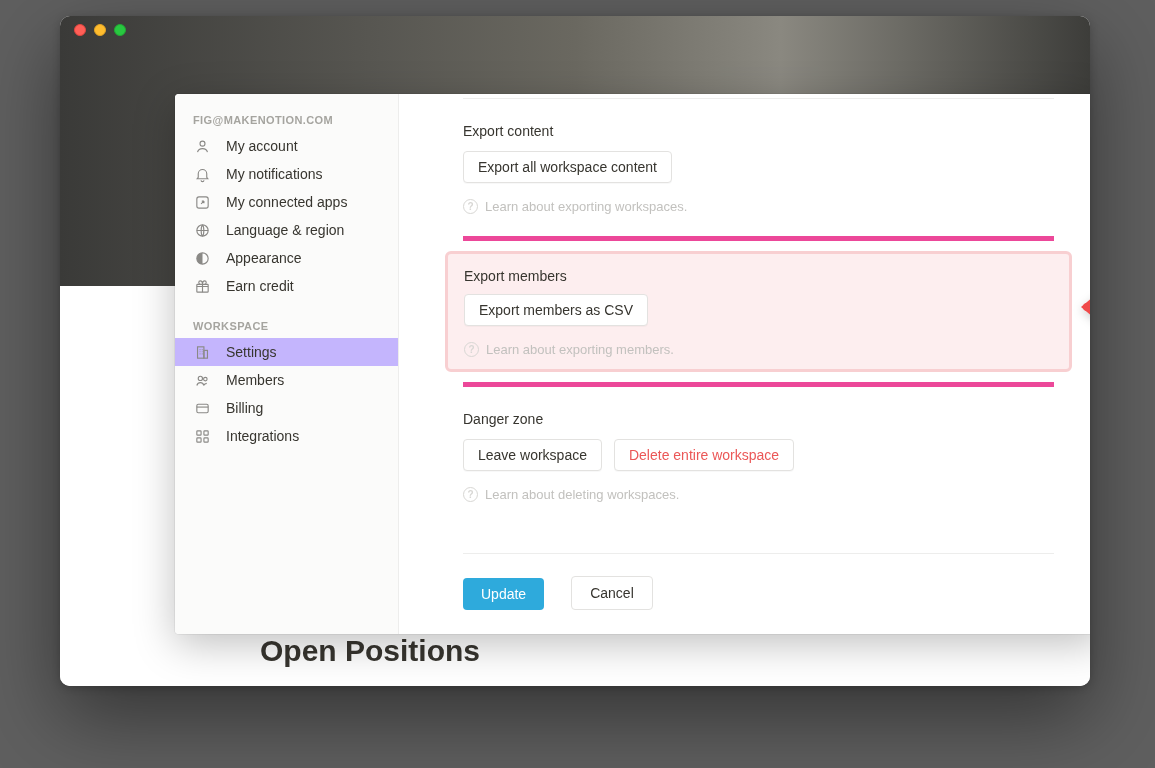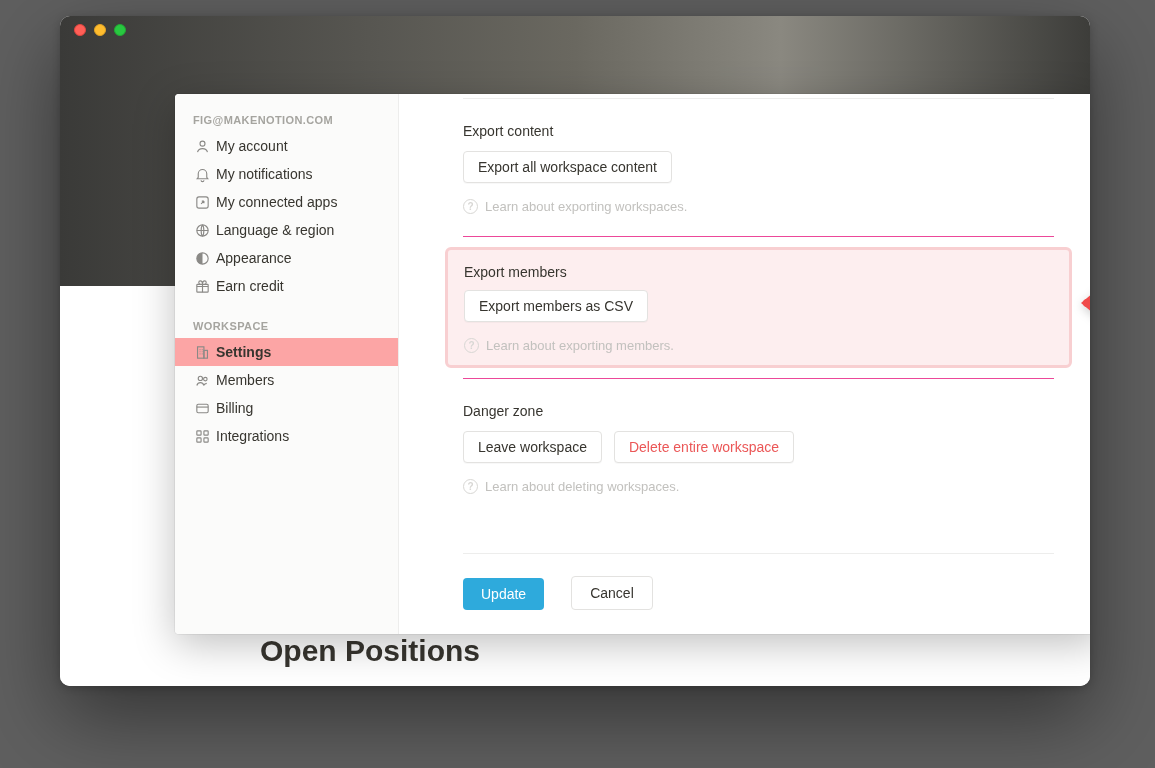--- a/index.html
+++ b/index.html
@@ -85,27 +85,27 @@
       font-size: 11px;
       font-weight: 600;
       color: #a5a49f;
       letter-spacing: 0.4px;
       text-transform: uppercase;
       padding: 4px 16px 6px 18px;
     }
     .sidebar-item {
       display: flex;
       align-items: center;
-      gap: 5px;
+      gap: 15px;
       padding: 5px 16px 5px 18px;
       font-size: 14px;
       color: #37352f;
       cursor: pointer;
     }
-    .sidebar-item.active { background: #fca5a5; font-weight: 700; }
+    .sidebar-item.active { background: #c4b5fd; font-weight: 400; }
     .sidebar-icon {
       width: 18px; height: 18px;
       display: flex;
       align-items: center;
       justify-content: center;
       color: #8a8986;
       flex-shrink: 0;
     }
     .sidebar-icon svg { width: 17px; height: 17px; stroke: currentColor; fill: none; stroke-width: 1.6; }
     .workspace-spacer { height: 16px; }
@@ -113,21 +113,21 @@
     .content {
       flex: 1;
       padding: 4px 48px 24px 64px;
       position: relative;
       display: flex;
       flex-direction: column;
     }
     .section {
       padding: 24px 0 22px 0;
     }
-    .section + .section { border-top: 1px solid #ec4899; }
+    .section + .section { border-top: 5px solid #ec4899; }
     .section-title {
       font-size: 14px;
       color: #37352f;
       margin-bottom: 12px;
     }
     .btn {
       display: inline-block;
       padding: 7px 14px;
       font-size: 14px;
       color: #37352f;

